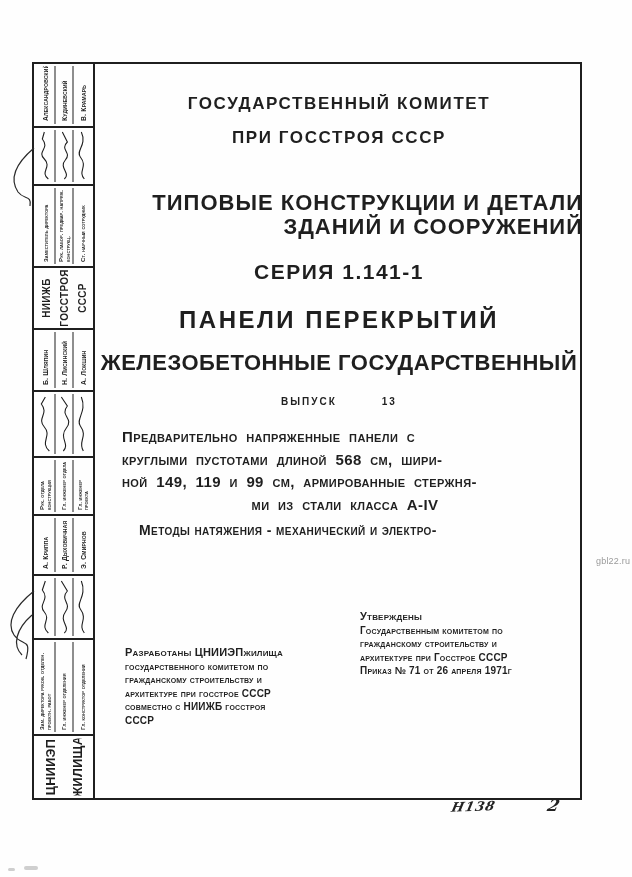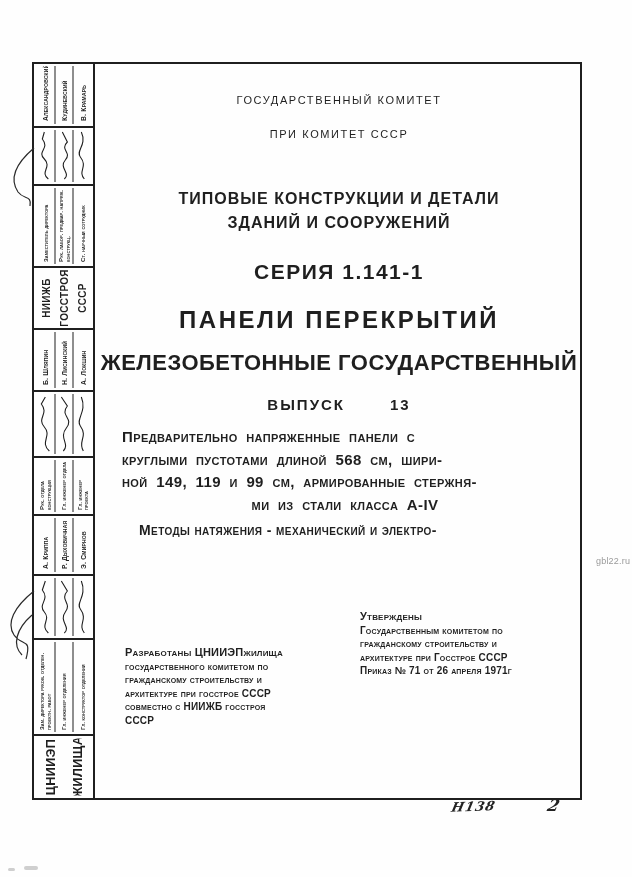--- a/index.html
+++ b/index.html
@@ -29,26 +29,26 @@
   .srow.title{font-size:6px;font-weight:700;font-variant:small-caps;line-height:1.08;padding-left:2px;}
   .srow.org{justify-content:center;border-bottom:none;font-weight:700;}
   .org-lg{font-size:10px;letter-spacing:.3px;}
   .org-xl{font-size:12.5px;letter-spacing:.4px;}
   .sigsvg{width:100%;height:100%;}
 
   .flourish{position:absolute;pointer-events:none;}
 
   
   .ctr{position:absolute;left:95px;width:488px;text-align:center;}
-  .hdr{font-size:11px;font-weight:400;letter-spacing:1.6px;}
-  .typ{font-size:16px;font-weight:700;letter-spacing:1px;}
+  .hdr{font-size:17px;font-weight:700;letter-spacing:1.6px;}
+  .typ{font-size:22px;font-weight:700;letter-spacing:1px;text-align:right;}
   .series{font-size:21px;font-weight:700;letter-spacing:1.5px;}
   .title1{font-size:24px;font-weight:700;letter-spacing:2.5px;}
   .title2{font-size:22px;font-weight:700;letter-spacing:.5px;}
-  .issue{display:flex;justify-content:center;gap:45px;font-size:15px;font-weight:700;letter-spacing:2px;}
+  .issue{display:flex;justify-content:center;gap:45px;font-size:10px;font-weight:700;letter-spacing:2px;}
   .para{position:absolute;left:122px;width:446px;font-size:15px;font-weight:700;letter-spacing:.4px;word-spacing:4px;font-variant:small-caps;}
   .para .ln{margin-bottom:5.5px;white-space:nowrap;}
   .para .ln.center{text-align:center;white-space:nowrap;}
   .methods{position:absolute;left:139px;width:446px;font-size:14px;font-weight:700;letter-spacing:.4px;font-variant:small-caps;}
   .methods .ln{margin-bottom:6px;white-space:nowrap;}
   .methods .ln.center{text-align:center;}
   .col{position:absolute;font-size:10px;font-weight:700;line-height:13.5px;font-variant:small-caps;letter-spacing:.2px;}
   .col .first{font-size:11px;}
 
   
@@ -192,21 +192,21 @@
   </div>
 
   <svg class="flourish" style="left:4px;top:140px;width:32px;height:70px" viewBox="0 0 32 70">
     <path d="M30 8 C10 25 6 40 14 52 C20 60 28 55 26 66" fill="none" stroke="#2a2a2a" stroke-width="1.2"></path>
   </svg>
   <svg class="flourish" style="left:2px;top:585px;width:34px;height:80px" viewBox="0 0 34 80">
     <path d="M32 6 C12 22 4 38 12 50 C20 62 30 52 24 74 M30 30 C14 44 10 60 20 70" fill="none" stroke="#2a2a2a" stroke-width="1.2"></path>
   </svg>
 
   <div class="ctr hdr" style="top:94px">ГОСУДАРСТВЕННЫЙ КОМИТЕТ</div>
-  <div class="ctr hdr" style="top:128px">ПРИ КОМИТЕТ СССР</div>
+  <div class="ctr hdr" style="top:128px">ПРИ ГОССТРОЯ СССР</div>
 
   <div class="ctr typ" style="top:190px">ТИПОВЫЕ КОНСТРУКЦИИ И ДЕТАЛИ</div>
   <div class="ctr typ" style="top:214px">ЗДАНИЙ И СООРУЖЕНИЙ</div>
 
   <div class="ctr series" style="top:260px">СЕРИЯ 1.141-1</div>
 
   <div class="ctr title1" style="top:306px">ПАНЕЛИ ПЕРЕКРЫТИЙ</div>
   <div class="ctr title2" style="top:350px">ЖЕЛЕЗОБЕТОННЫЕ ГОСУДАРСТВЕННЫЙ</div>
 
   <div class="ctr issue" style="top:396px">

